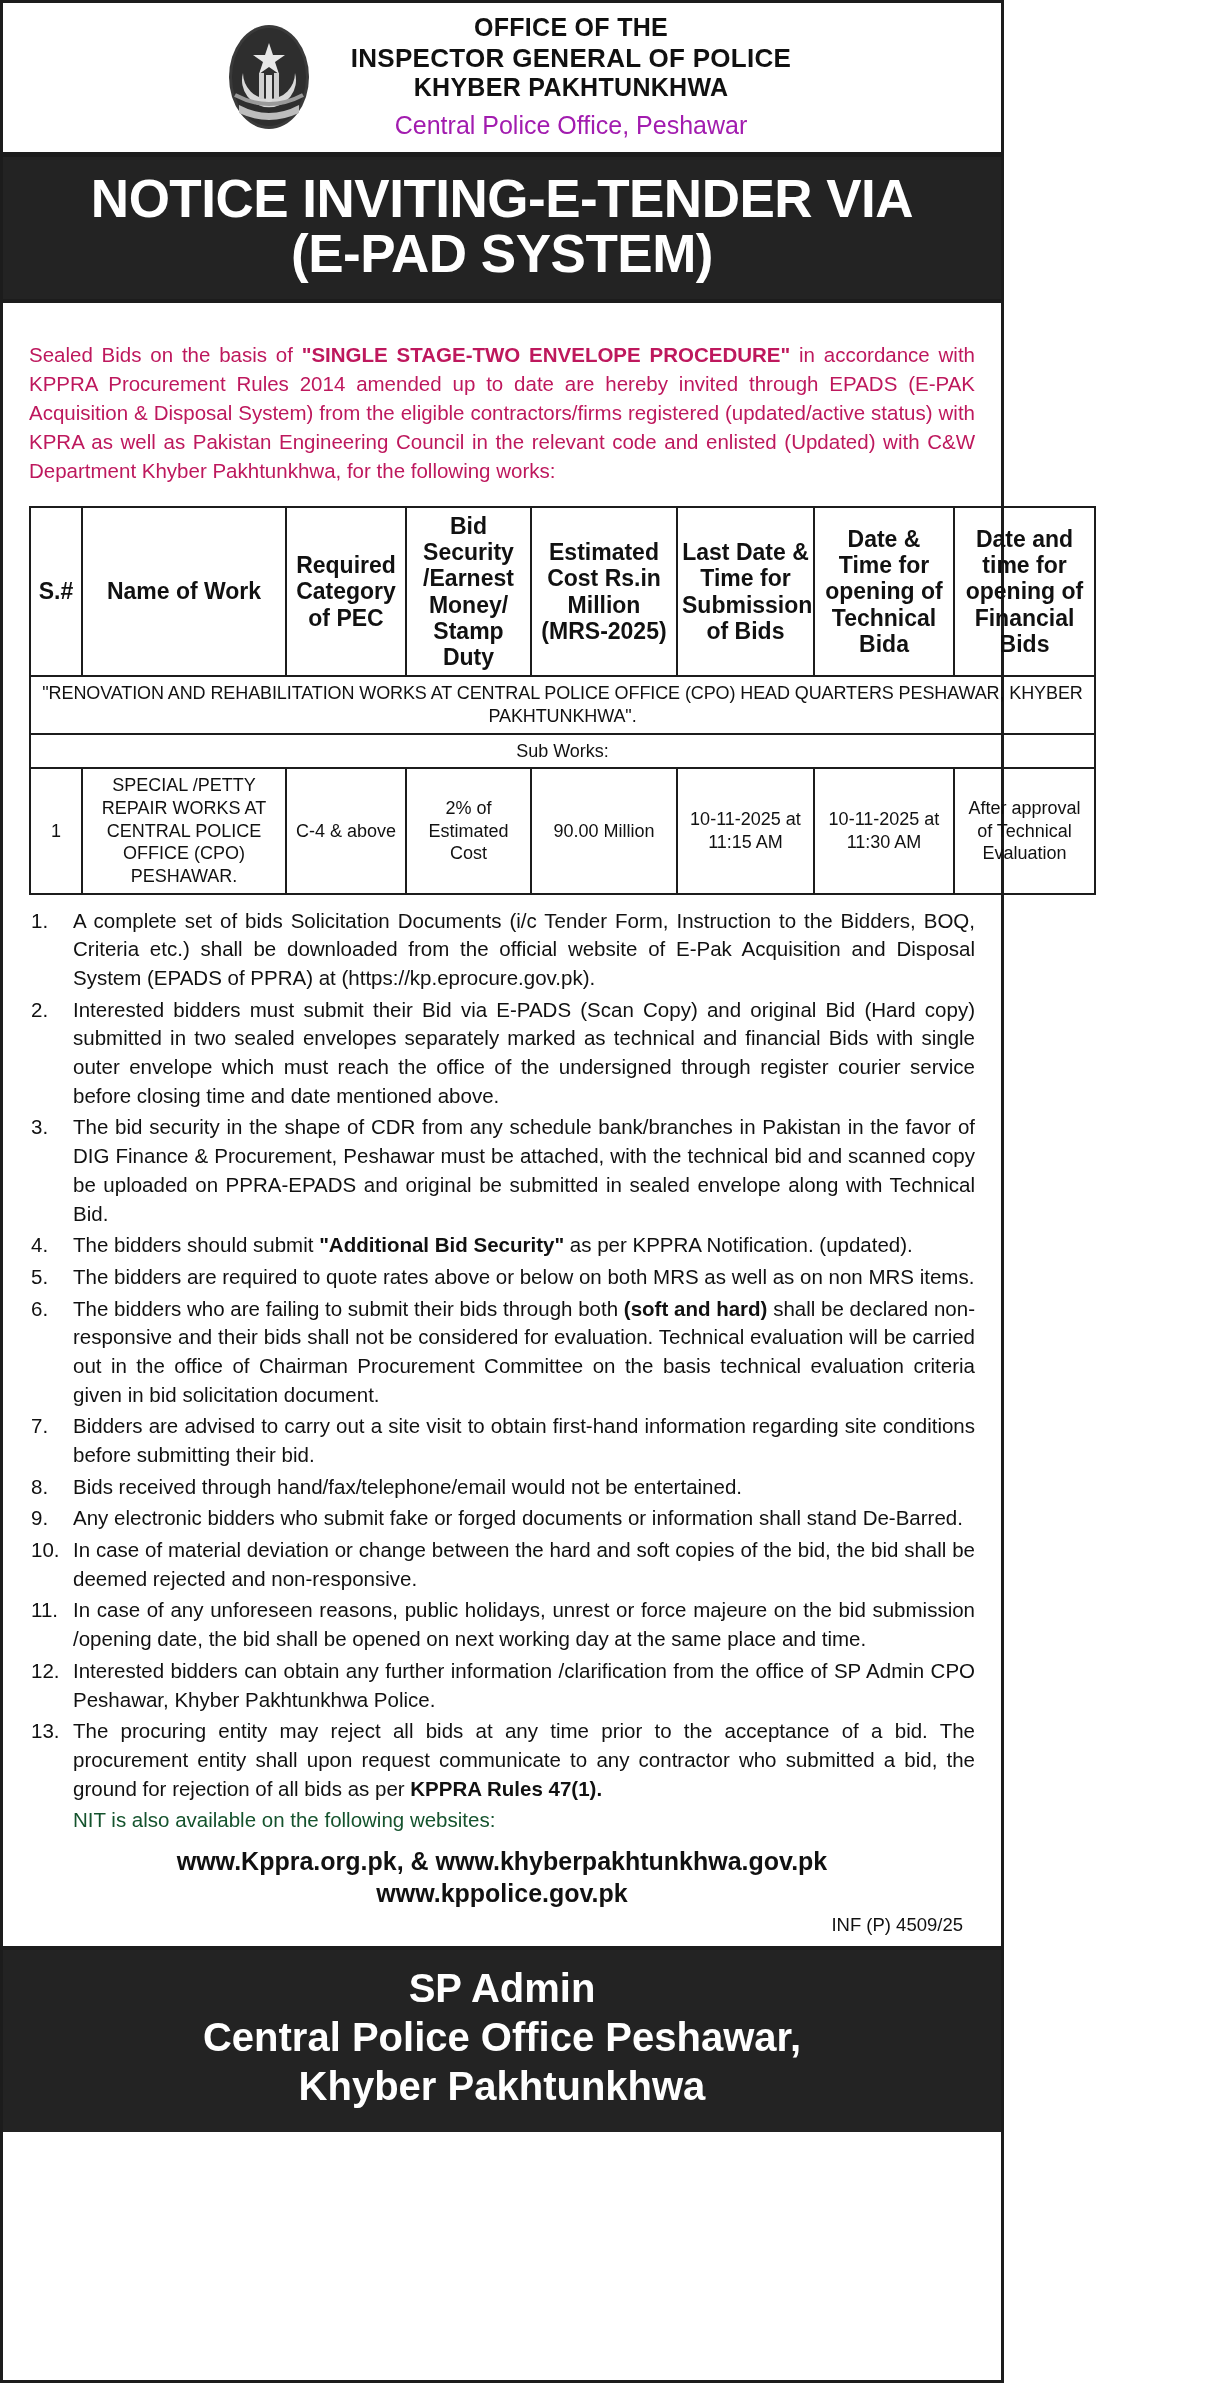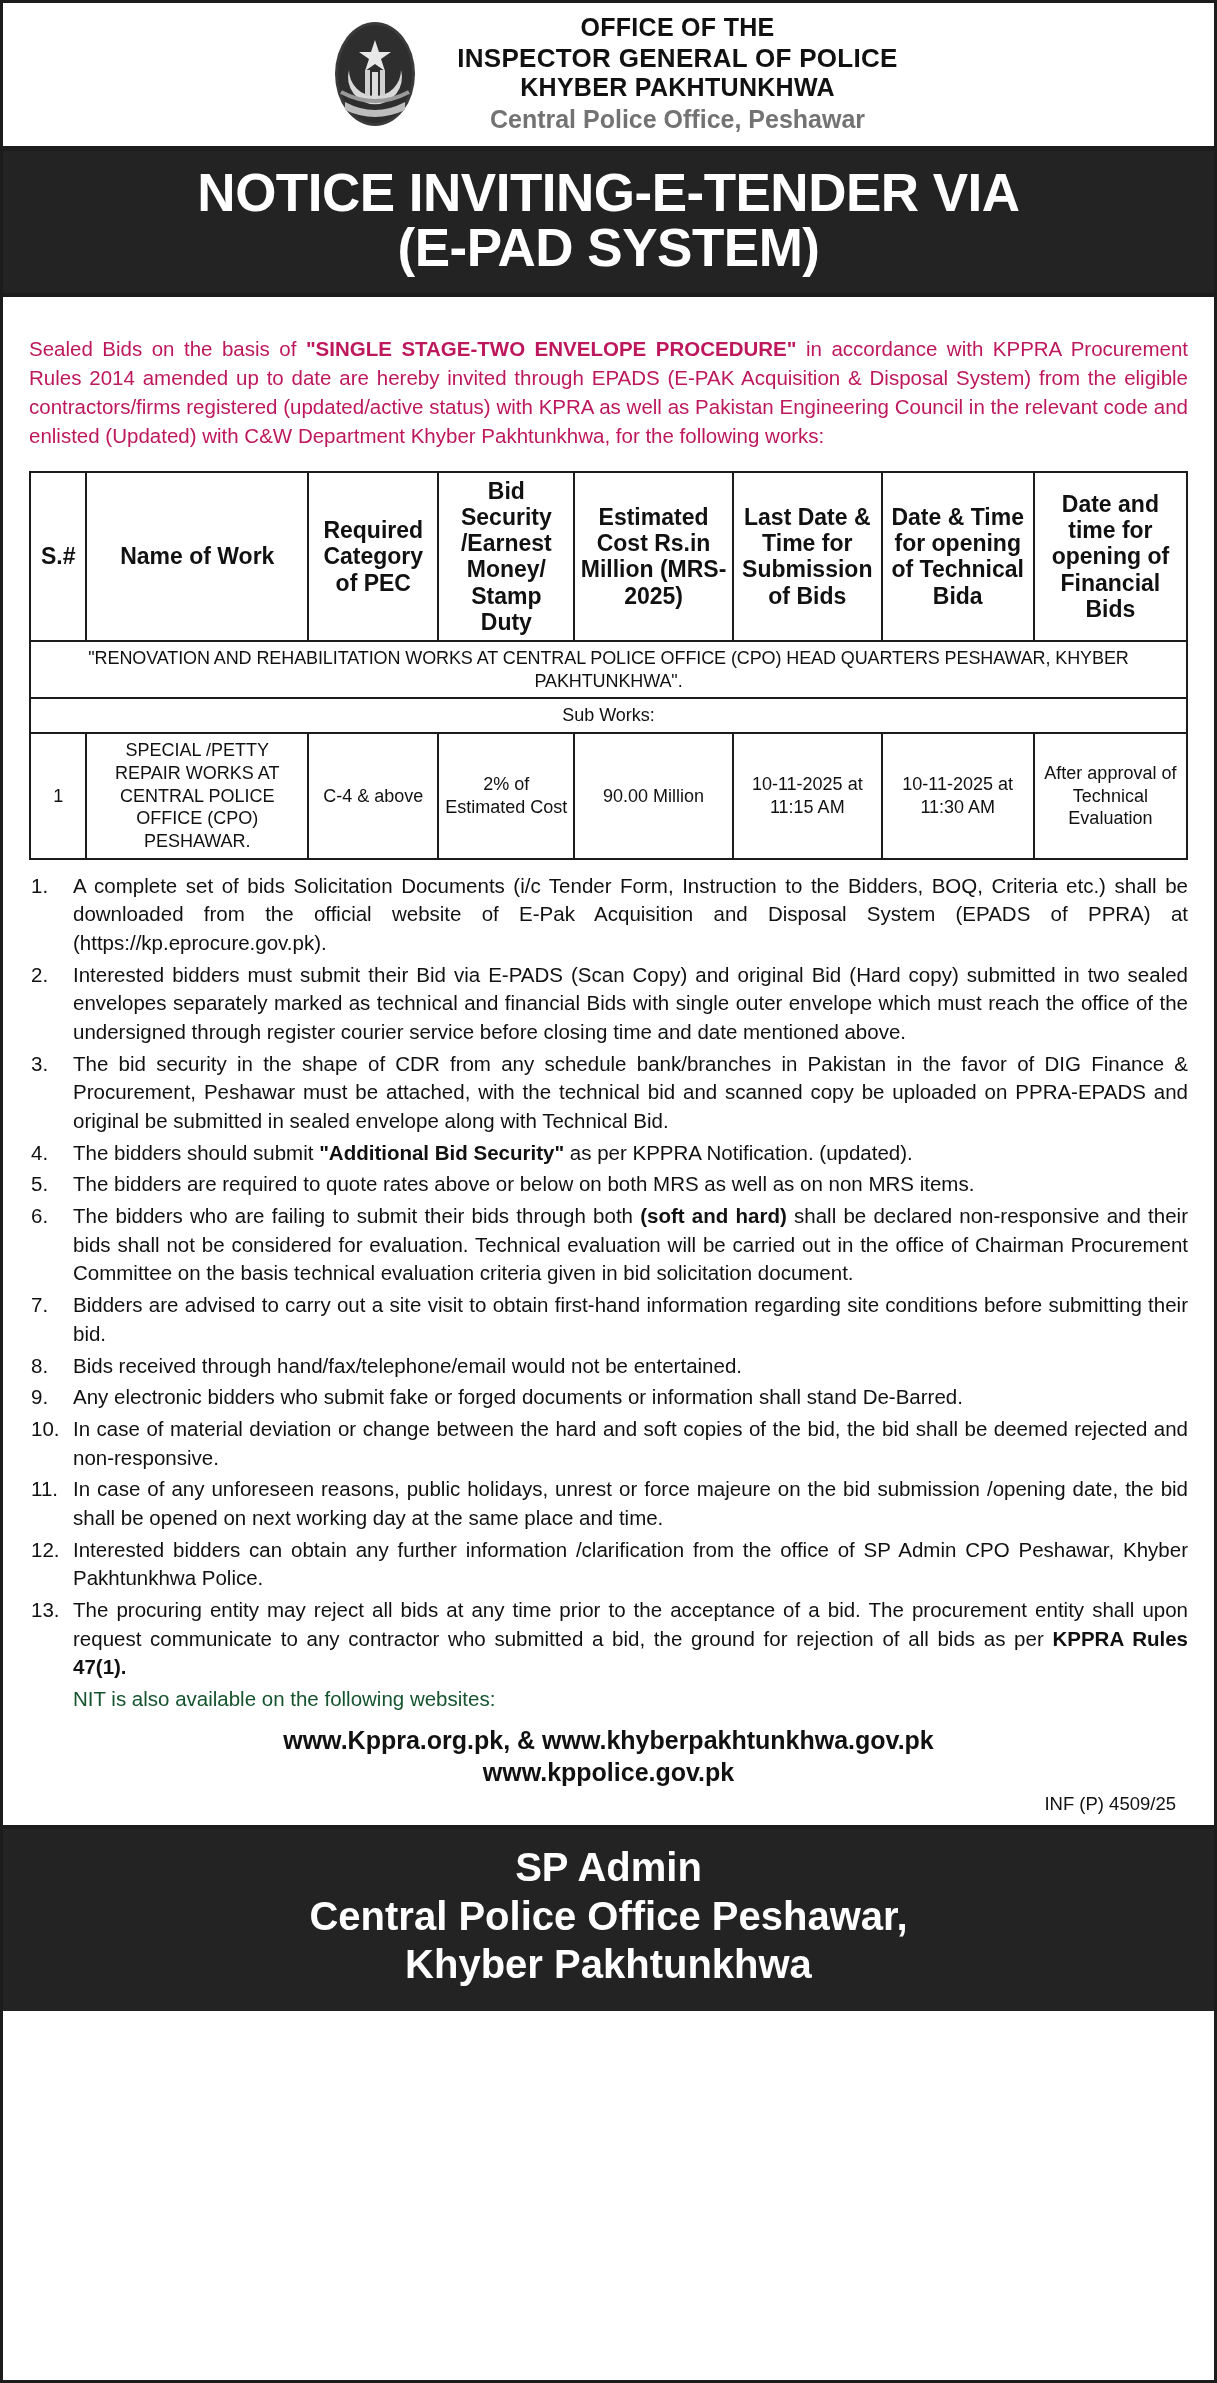--- a/index.html
+++ b/index.html
@@ -6,21 +6,21 @@
   html, body {
     margin: 0; padding: 0;
     background: #ffffff;
   }
   body {
     width: 1217px;
     font-family: "Liberation Sans", sans-serif;
     color: #111;
   }
   .page {
-    width: 1217px;
+    width: 1004px;
     min-height: 2383px;
     background: #ffffff;
     border: 3px solid #1c1c1c;
     padding: 0;
     position: relative;
   }
 
   
   .header-band {
     border-bottom: 5px solid #1c1c1c;
@@ -43,24 +43,24 @@
   .header-text .l1,
   .header-text .l2,
   .header-text .l3 {
     font-weight: bold;
     letter-spacing: 0.3px;
     font-size: 25px;
     color: #111;
   }
   .header-text .l2 { font-size: 26px; }
   .header-text .l4 {
-    font-weight: bold;
+    font-weight: normal;
     font-size: 25px;
-    color: #737373;
-    margin-top: 2px;
+    color: #a21caf;
+    margin-top: 8px;
   }
 
   
   .title-banner {
     background: #232323;
     color: #ffffff;
     text-align: center;
     padding: 14px 10px 18px 10px;
     border-bottom: 4px solid #1c1c1c;
   }

